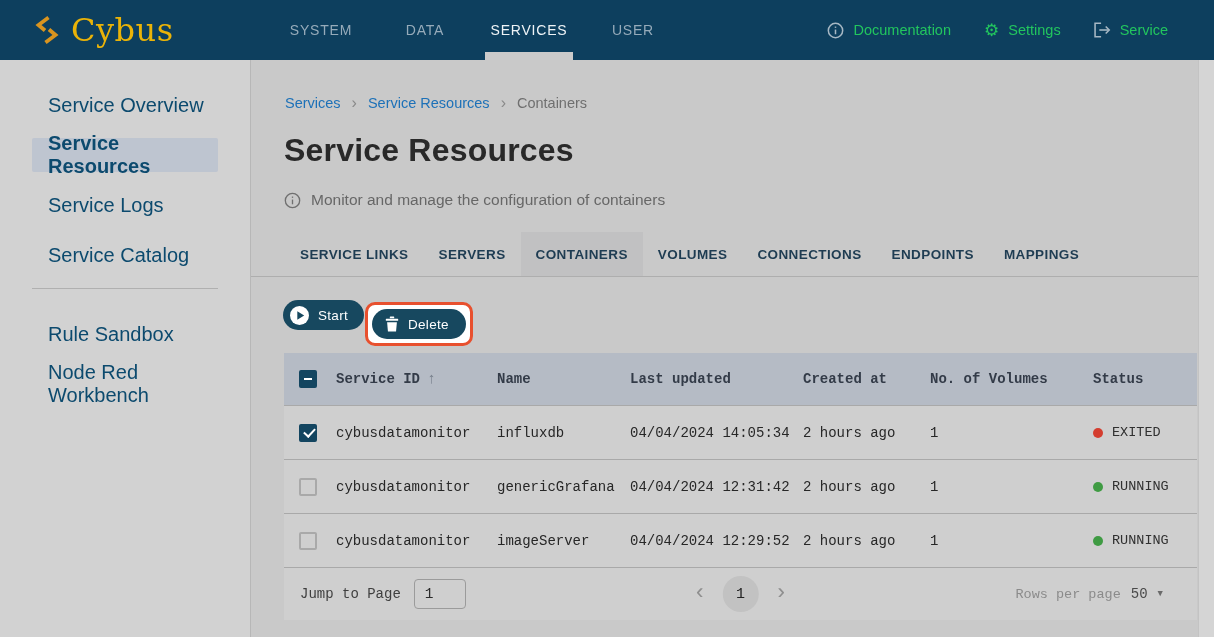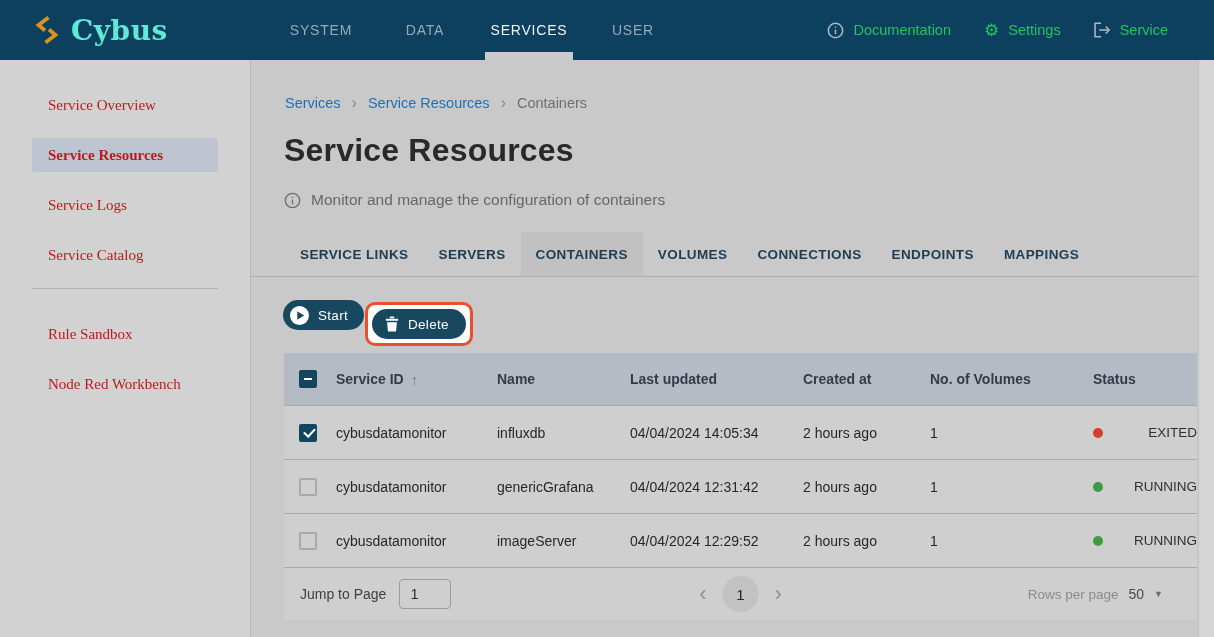--- a/index.html
+++ b/index.html
@@ -11,21 +11,21 @@
     overflow: hidden;
     color: #2b2b2b;
   }
 
   
   .navbar {
     position:absolute; top:0; left:0; width:1214px; height:60px;
     background:#0d3f5e; z-index:20;
   }
   .brand { position:absolute; left:34px; top:0; height:60px; display:flex; align-items:center; gap:11px; cursor:pointer; }
-  .brand-name { font-family:"DejaVu Serif", serif; font-size:28px; color:#5eead4; letter-spacing:0.5px;font-weight:bold; }
+  .brand-name { font-family:"DejaVu Serif", serif; font-size:32px; color:#eab308; letter-spacing:0.5px; }
   .nav-menu { position:absolute; left:269px; top:0; height:60px; display:flex; }
   .nav-slot {
     width:104px; height:60px; display:flex; align-items:center; justify-content:center;
     position:relative; cursor:pointer;
     font-size:14px; letter-spacing:0.8px; color:#96abba;
   }
   .nav-slot.active { color:#eef3f6; }
   .nav-slot.active::after {
     content:""; position:absolute; left:8px; right:8px; bottom:0; height:8px; background:#cbcbcb;
   }
@@ -33,21 +33,21 @@
   .nav-action { display:flex; align-items:center; gap:9px; color:#22c55e; font-size:14.5px; cursor:pointer; }
   .gear-glyph { font-size:17px; line-height:1; }
 
   
   .sidebar {
     position:absolute; top:60px; left:0; width:251px; height:577px;
     background:#d2d2d2; border-right:1px solid #b7b7b7; padding-top:28px;
   }
   .side-item {
     margin:0 32px 16px 32px; height:34px; display:flex; align-items:center;
-    padding-left:16px; font-size:15px; color:#b91c1c; cursor:pointer; border-radius:2px;font-family:Liberation Serif, serif;
+    padding-left:16px; font-size:20px; color:#0c4a6e; cursor:pointer; border-radius:2px;
   }
   .side-item.active { background:#bec5d0; font-weight:bold; }
   .side-divider { margin:12px 32px 28px 32px; border-top:1px solid #b0b0b0; }
 
   
   .main { position:absolute; left:251px; top:60px; width:947px; height:577px; }
 
   .breadcrumb { position:absolute; left:34px; top:35px; display:flex; align-items:center; font-size:14.5px; }
   .crumb-link { color:#1d71b8; cursor:pointer; }
   .crumb-current { color:#6f6f6f; }
@@ -72,21 +72,21 @@
     font-size:13.5px; font-family:inherit; cursor:pointer; letter-spacing:0.3px;
   }
   .start-btn { position:absolute; left:32px; top:240px; }
   .delete-highlight {
     position:absolute; left:114px; top:242px; background:#ffffff;
     border:3px solid #e8502e; border-radius:10px; padding:4px;
   }
   .delete-btn { padding:0 17px 0 13px; }
 
   
-  .table { position:absolute; left:33px; top:293px; width:913px; }
+  .table { position:absolute; left:33px; top:293px; width:913px;font-family:Liberation Mono, monospace; }
   .trow {
     display:grid; grid-template-columns:48px 161px 133px 173px 127px 163px 1fr;
     align-items:center;
   }
   .thead { height:52px; background:#b5bbc5; font-weight:bold; font-size:14px; color:#333b48; }
   .tbody-row { height:54px; background:#cfcfcf; border-top:1px solid #a9a9a9; font-size:14px; color:#272727; cursor:pointer; }
   .thead .cell, .tbody-row .cell { padding-left:4px; }
   .cell-check { display:flex; justify-content:center; padding-left:0 !important; }
   .sort-arrow { color:#78808c; font-size:15px; margin-left:7px; font-weight:normal; }
   .hcell { display:flex; align-items:center; cursor:pointer; }
@@ -98,21 +98,21 @@
   .cb.unchecked { border-color:#a9a9a9; }
   .cb.checked, .cb.indeterminate { background:#134560; border-color:#134560; }
   .cb.checked::after {
     content:""; position:absolute; left:4.5px; top:0.5px; width:5px; height:9px;
     border:solid #fff; border-width:0 2.2px 2.2px 0; transform:rotate(43deg);
   }
   .cb.indeterminate::after {
     content:""; position:absolute; left:3px; top:5.8px; width:8px; height:2.6px; background:#fff;
   }
 
-  .status-cell { display:flex; align-items:center; gap:9px;justify-content:space-between; }
+  .status-cell { display:flex; align-items:center; gap:9px; }
   .status-dot { width:10px; height:10px; border-radius:50%; }
   .status-label { font-size:13.5px; color:#303030; }
 
   
   .tfoot {
     height:53px; background:#cfcfcf; border-top:1px solid #a9a9a9;
     display:flex; align-items:center; position:relative; padding:0 34px 0 16px;
   }
   .jump-label { font-size:14px; color:#3f3f3f; }
   .jump-input {

